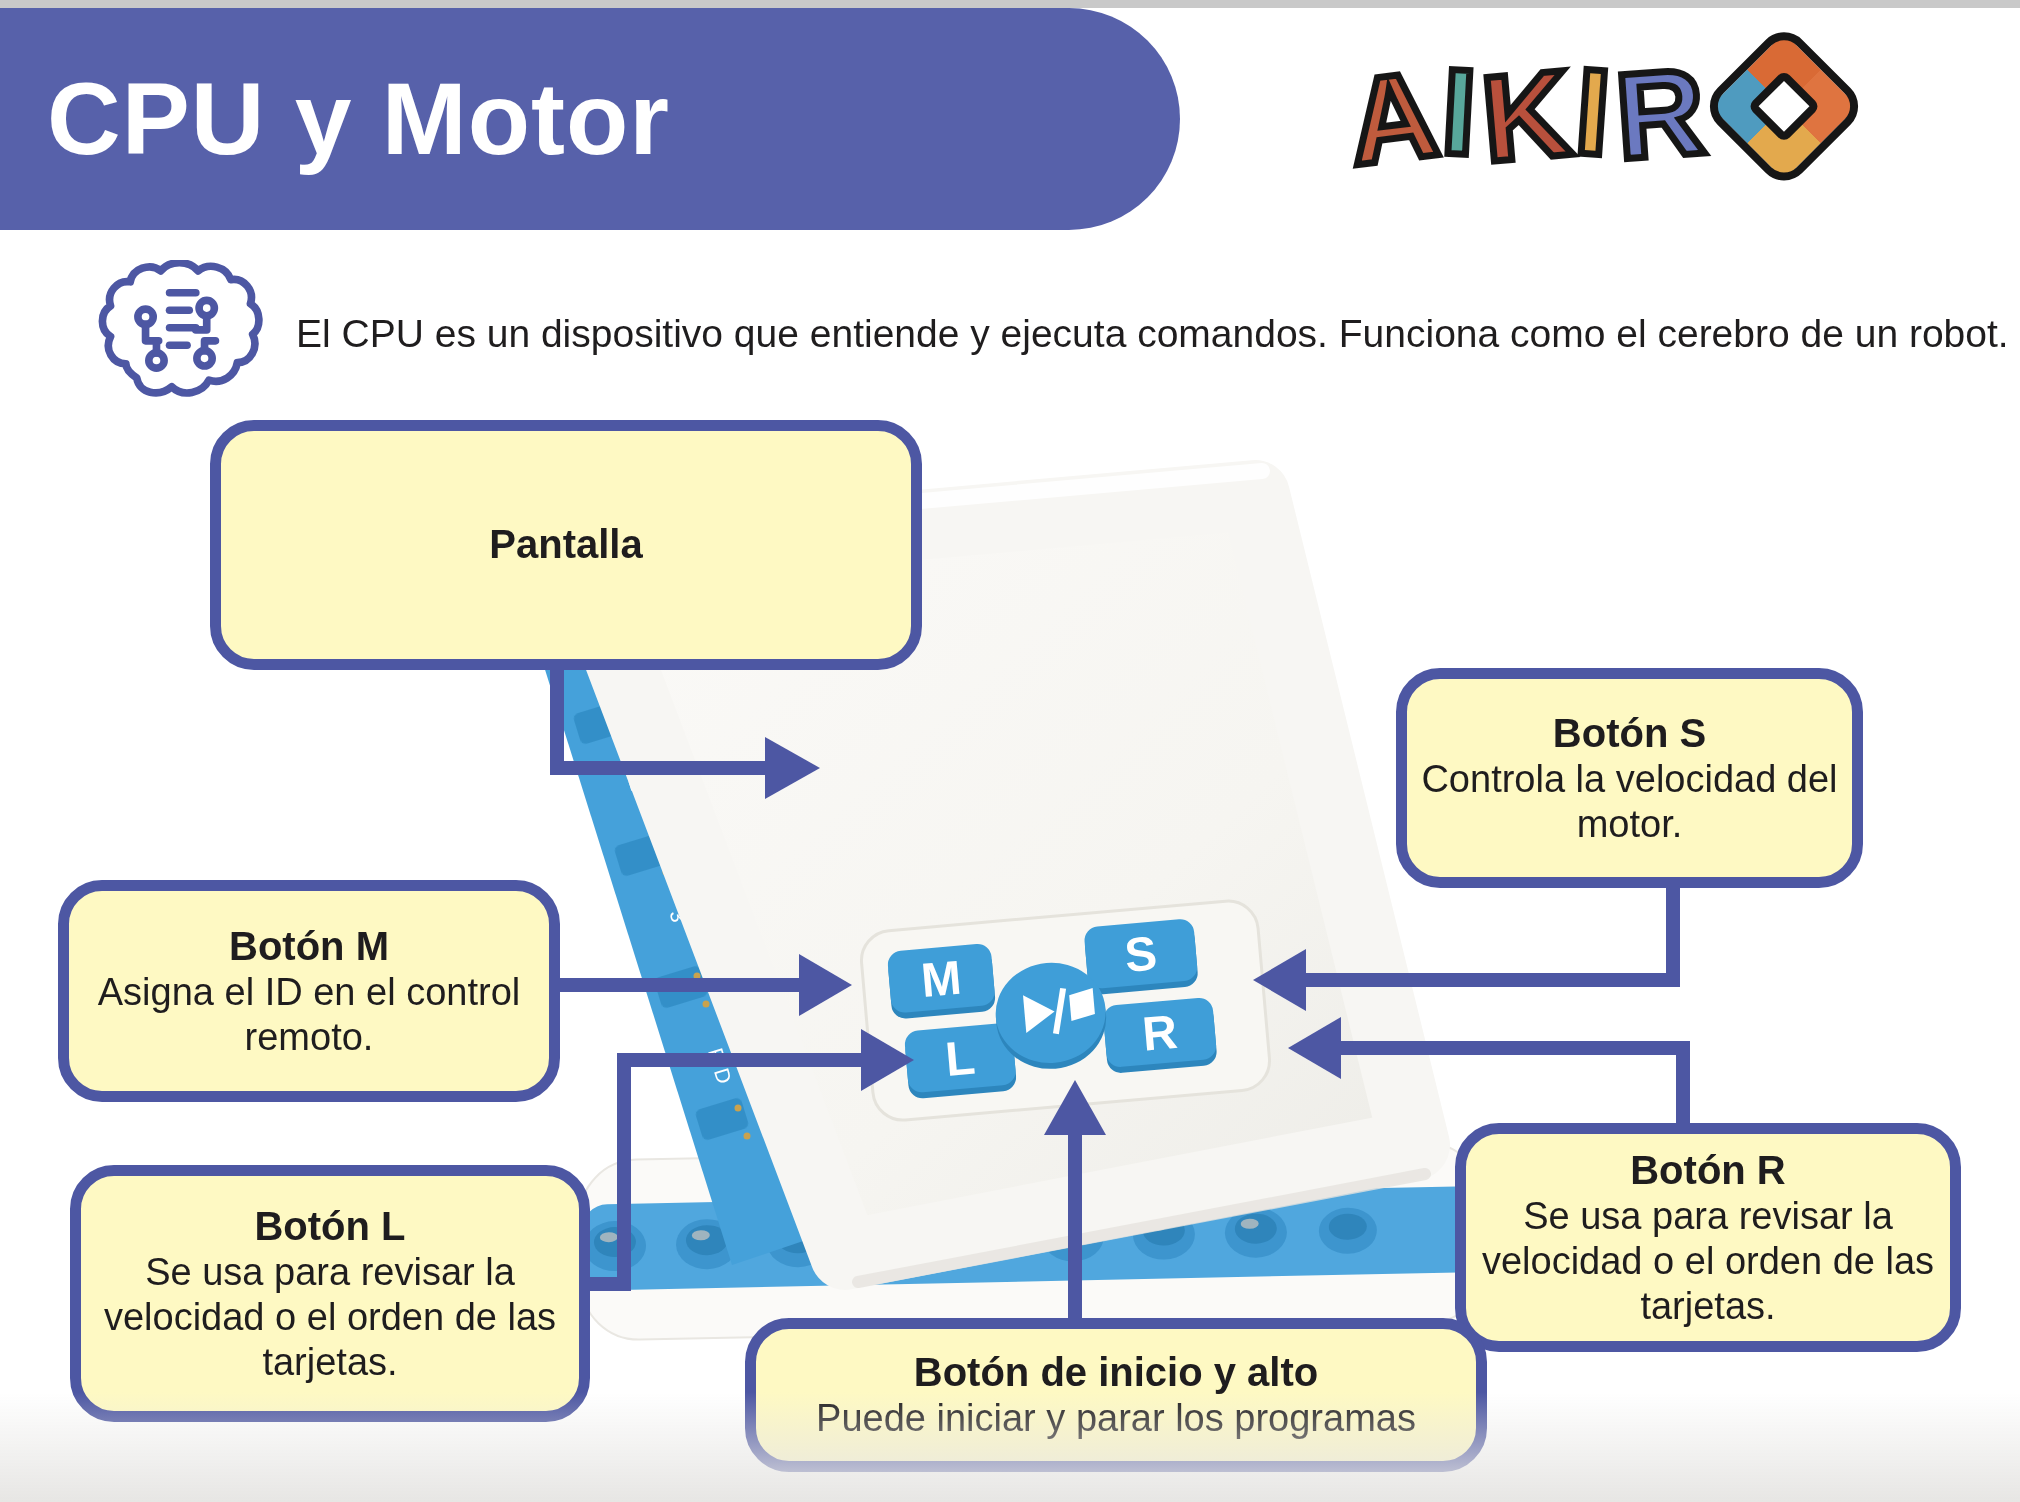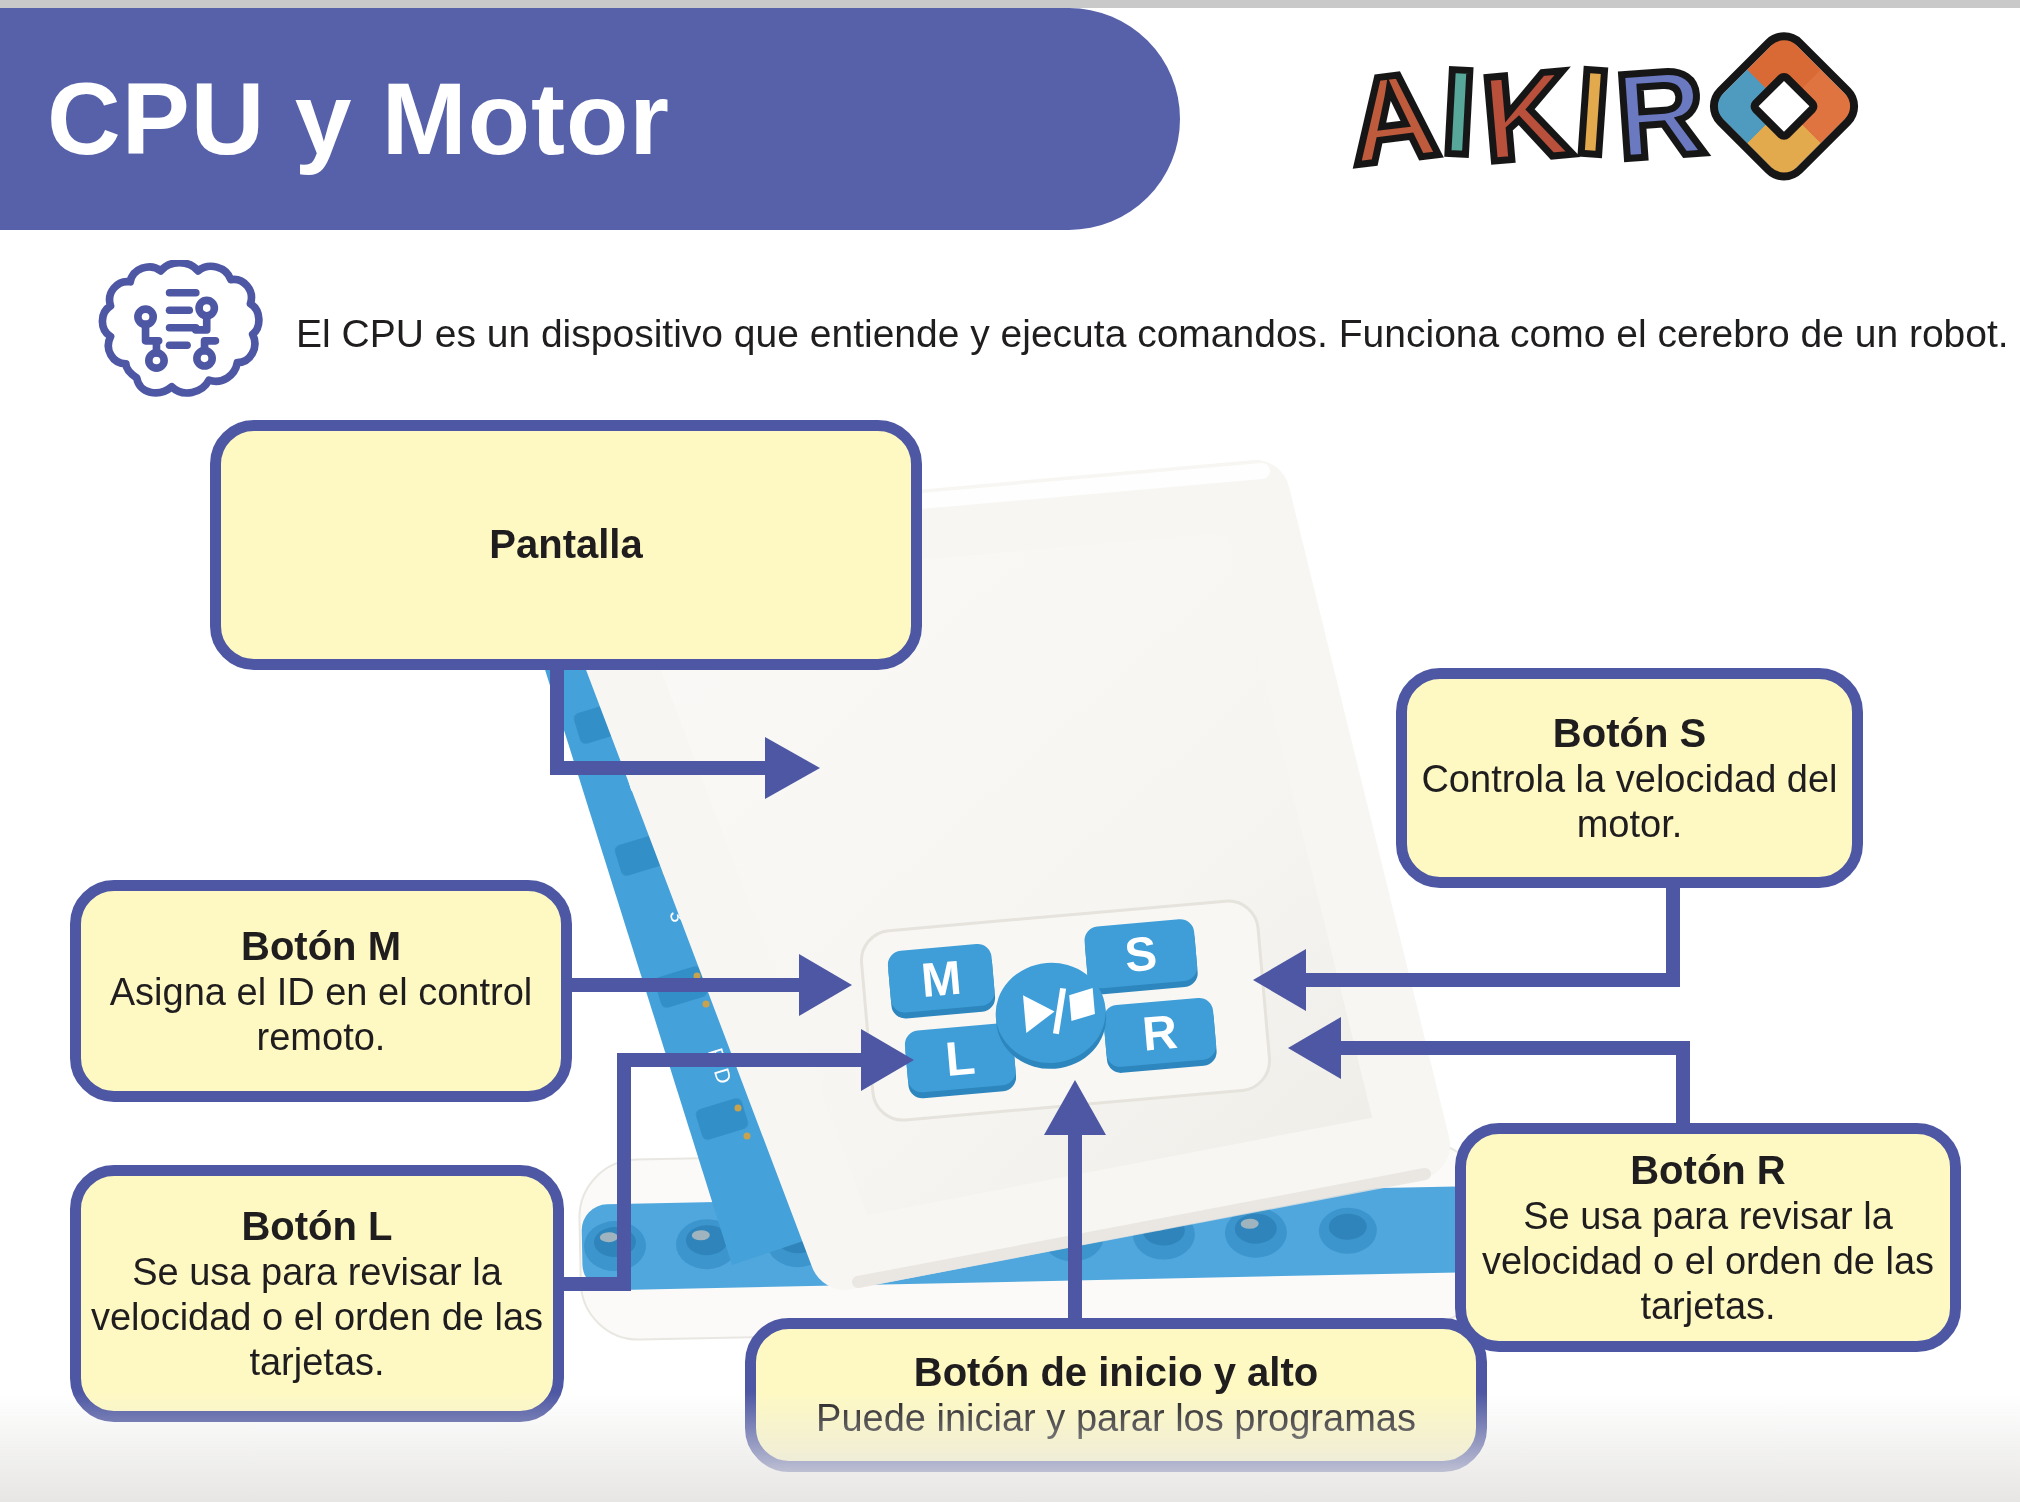--- a/index.html
+++ b/index.html
@@ -30,22 +30,22 @@
   .intro-icon{position:absolute;left:88px;top:260px;width:185px;height:142px;}
   .intro-text{position:absolute;left:296px;top:312px;width:1700px;font-size:39px;color:#1f1d1e;white-space:nowrap;}
 
   
   .callout{position:absolute;background:#fef9c3;border:11px solid #4d57a3;border-radius:44px;
            display:flex;flex-direction:column;justify-content:center;text-align:center;z-index:10;
            color:#1f1d1e;}
   .callout .t{font-weight:bold;font-size:40px;line-height:1.18;}
   .callout .b{font-size:38px;line-height:1.18;}
   #co-pantalla{left:210px;top:420px;width:670px;height:228px;padding:0 10px;}
-  #co-m{left:70px;top:880px;width:460px;height:200px;padding:0 10px;}
-  #co-l{left:70px;top:1165px;width:470px;height:235px;padding:0 1px;}
+  #co-m{left:58px;top:880px;width:460px;height:200px;padding:0 10px;}
+  #co-l{left:70px;top:1165px;width:470px;height:235px;padding:0 14px;}
   #co-s{left:1396px;top:668px;width:445px;height:198px;padding:0 0;}
   #co-r{left:1455px;top:1123px;width:478px;height:207px;padding:0 3px;}
   #co-inicio{left:745px;top:1318px;width:710px;height:132px;padding:0 5px;}
   #co-inicio .b{white-space:nowrap;font-size:38px;}
 
   
   #device-svg{position:absolute;left:440px;top:440px;z-index:2;}
   #connectors{position:absolute;left:0;top:0;z-index:5;}
 
   .svg-key-label{fill:#ffffff;font-weight:bold;font-size:48px;font-family:"Liberation Sans","DejaVu Sans",sans-serif;}

